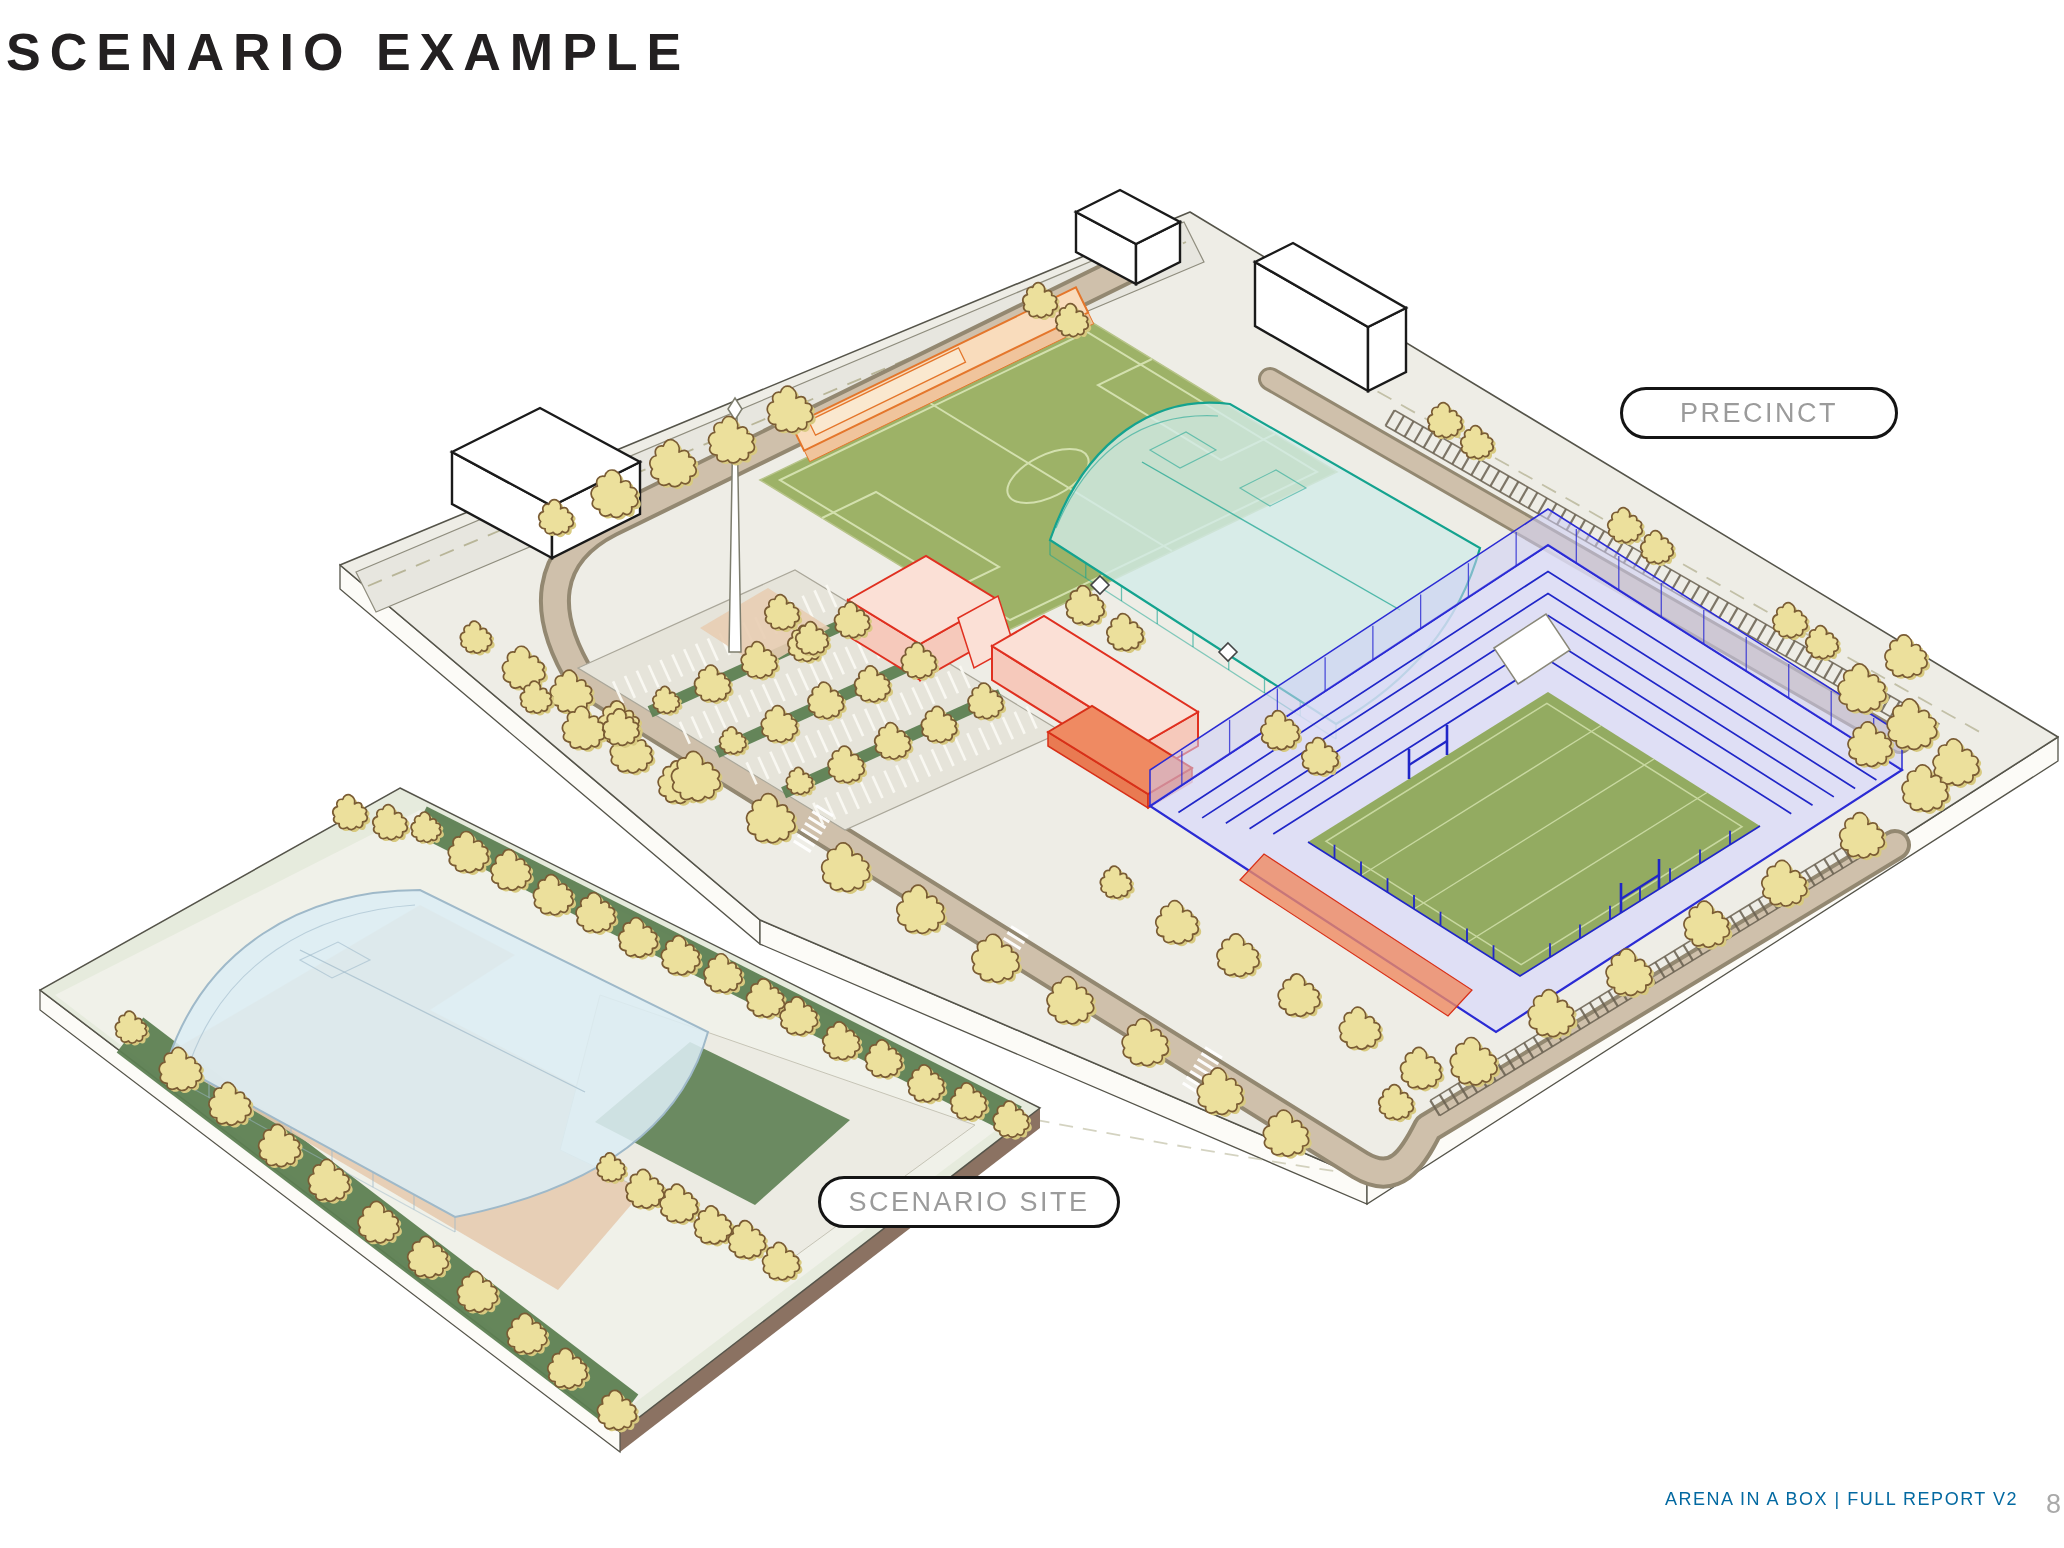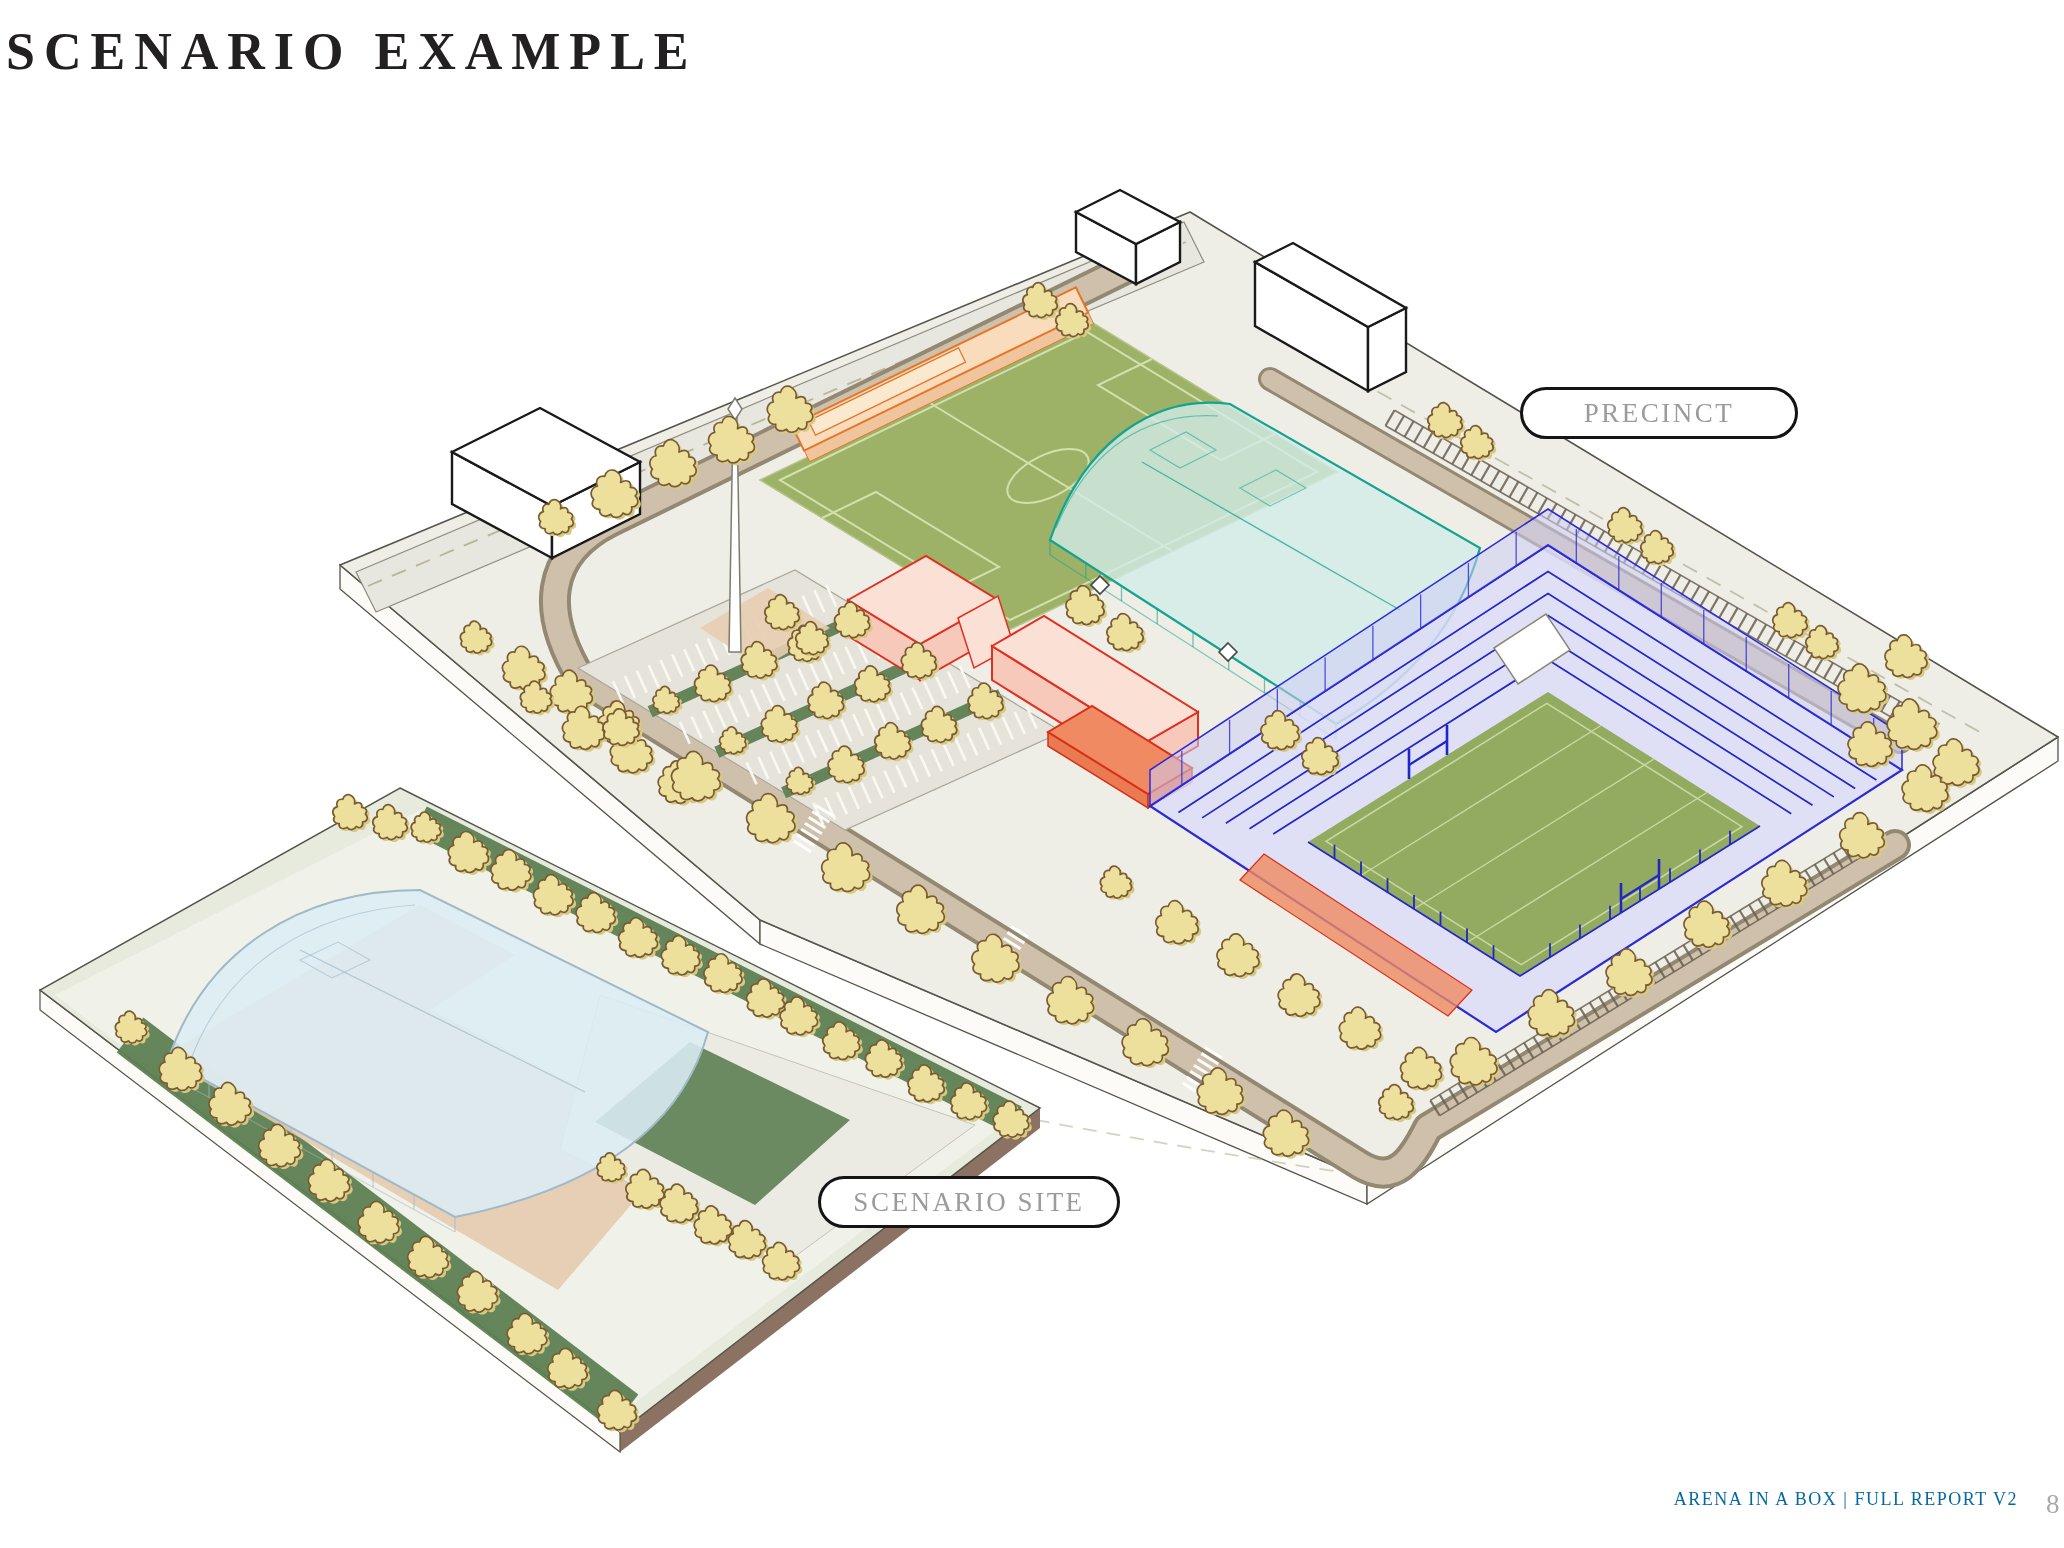--- a/index.html
+++ b/index.html
@@ -1,24 +1,24 @@
 <!DOCTYPE html>
 <html><head>
 <meta charset="utf-8">
 <style>
   html,body{margin:0;padding:0;background:#ffffff;}
   body{width:2064px;height:1548px;overflow:hidden;font-family:"Liberation Sans",sans-serif;}
-  .stage{position:relative;width:2064px;height:1548px;background:#fff;font-family:Liberation Serif, serif;}
+  .stage{position:relative;width:2064px;height:1548px;background:#fff;}
   #scene{position:absolute;left:0;top:0;width:2064px;height:1548px;}
   .title{position:absolute;left:6px;top:22px;margin:0;font-size:52px;font-weight:800;
          letter-spacing:9px;color:#232021;white-space:nowrap;}
   .pill{position:absolute;border:3px solid #141414;border-radius:999px;background:#ffffff;
         display:flex;align-items:center;justify-content:center;color:#9b9b9b;
         font-size:27px;letter-spacing:2.5px;font-weight:400;white-space:nowrap;}
-  .pill-precinct{left:1520px;top:387px;width:272px;height:46px;text-align:center;}
+  .pill-precinct{left:1620px;top:387px;width:272px;height:46px;text-align:center;}
   .pill-notional{left:818px;top:1176px;width:296px;height:46px;}
   .footer{position:absolute;top:1489px;right:46px;font-size:18px;color:#0369a1;
           letter-spacing:1.5px;white-space:nowrap;}
   .pagenum{position:absolute;top:1489px;left:2046px;font-size:27px;color:#a9a9a9;}
 </style>
 </head>
 <body>
 
 <div class="stage">
   <svg id="scene" viewBox="0 0 2064 1548" xmlns="http://www.w3.org/2000/svg">

